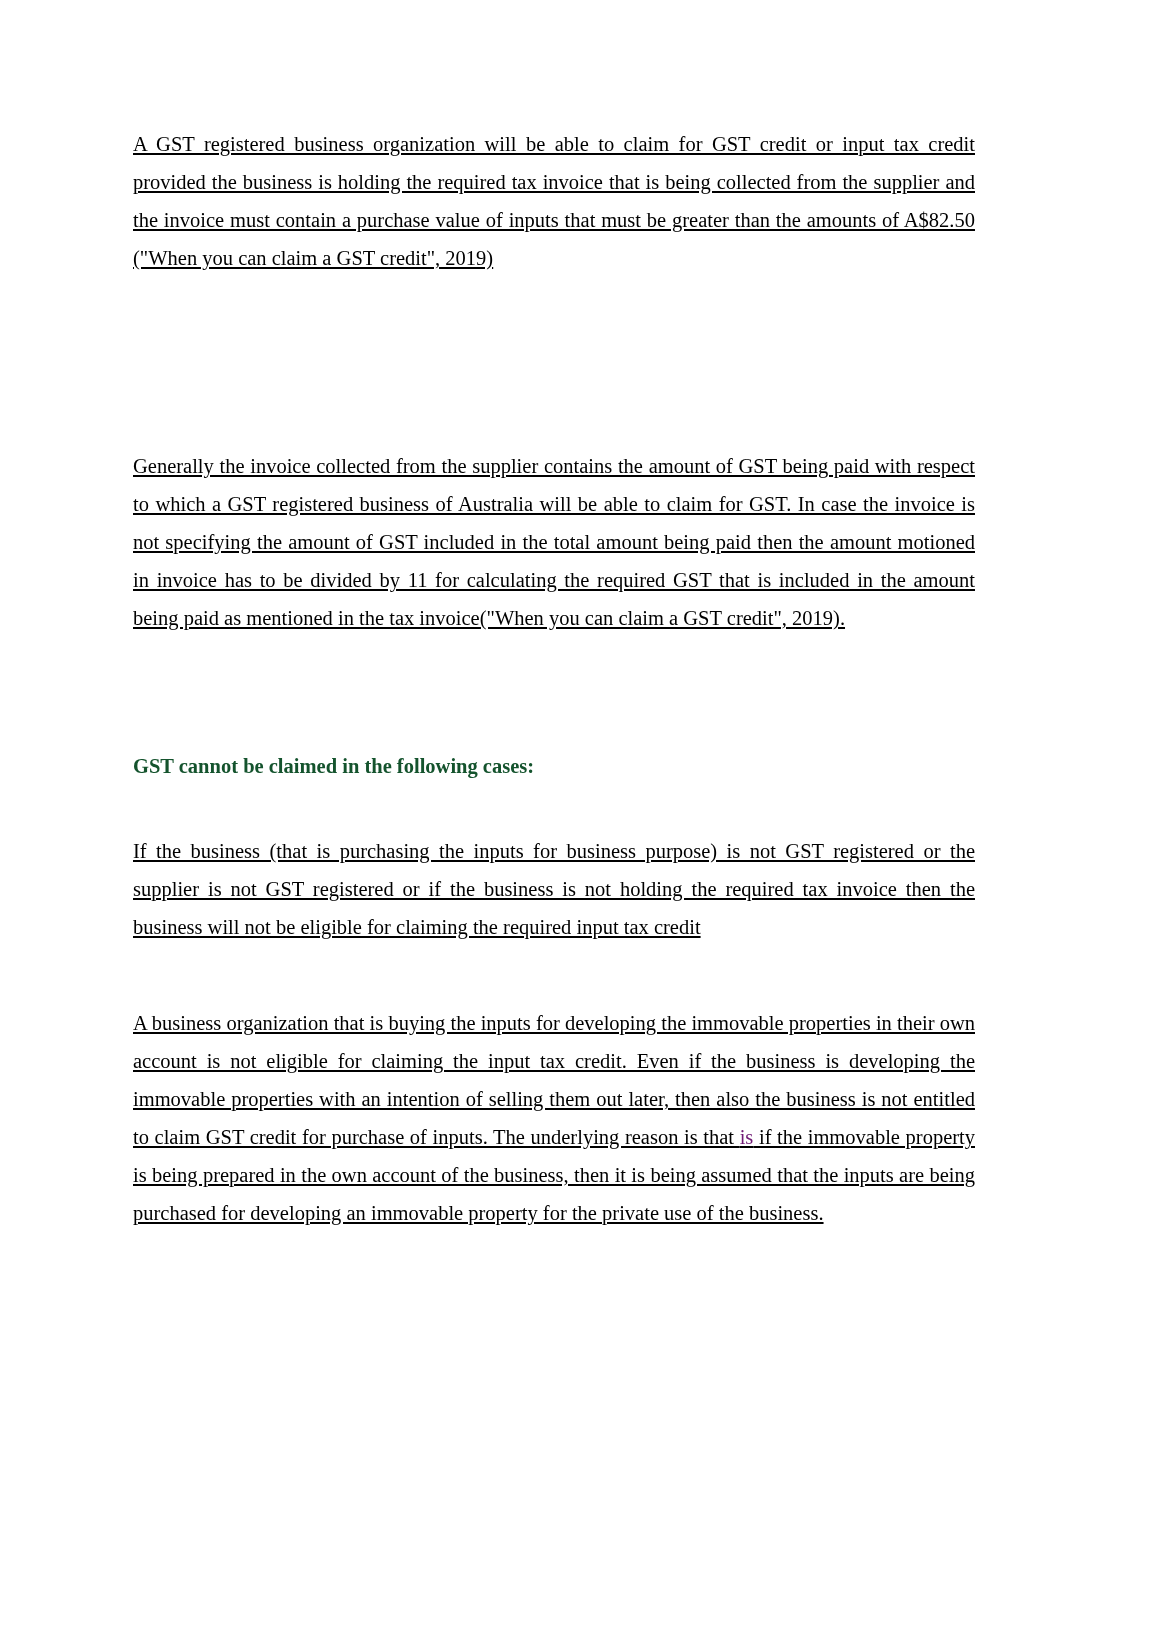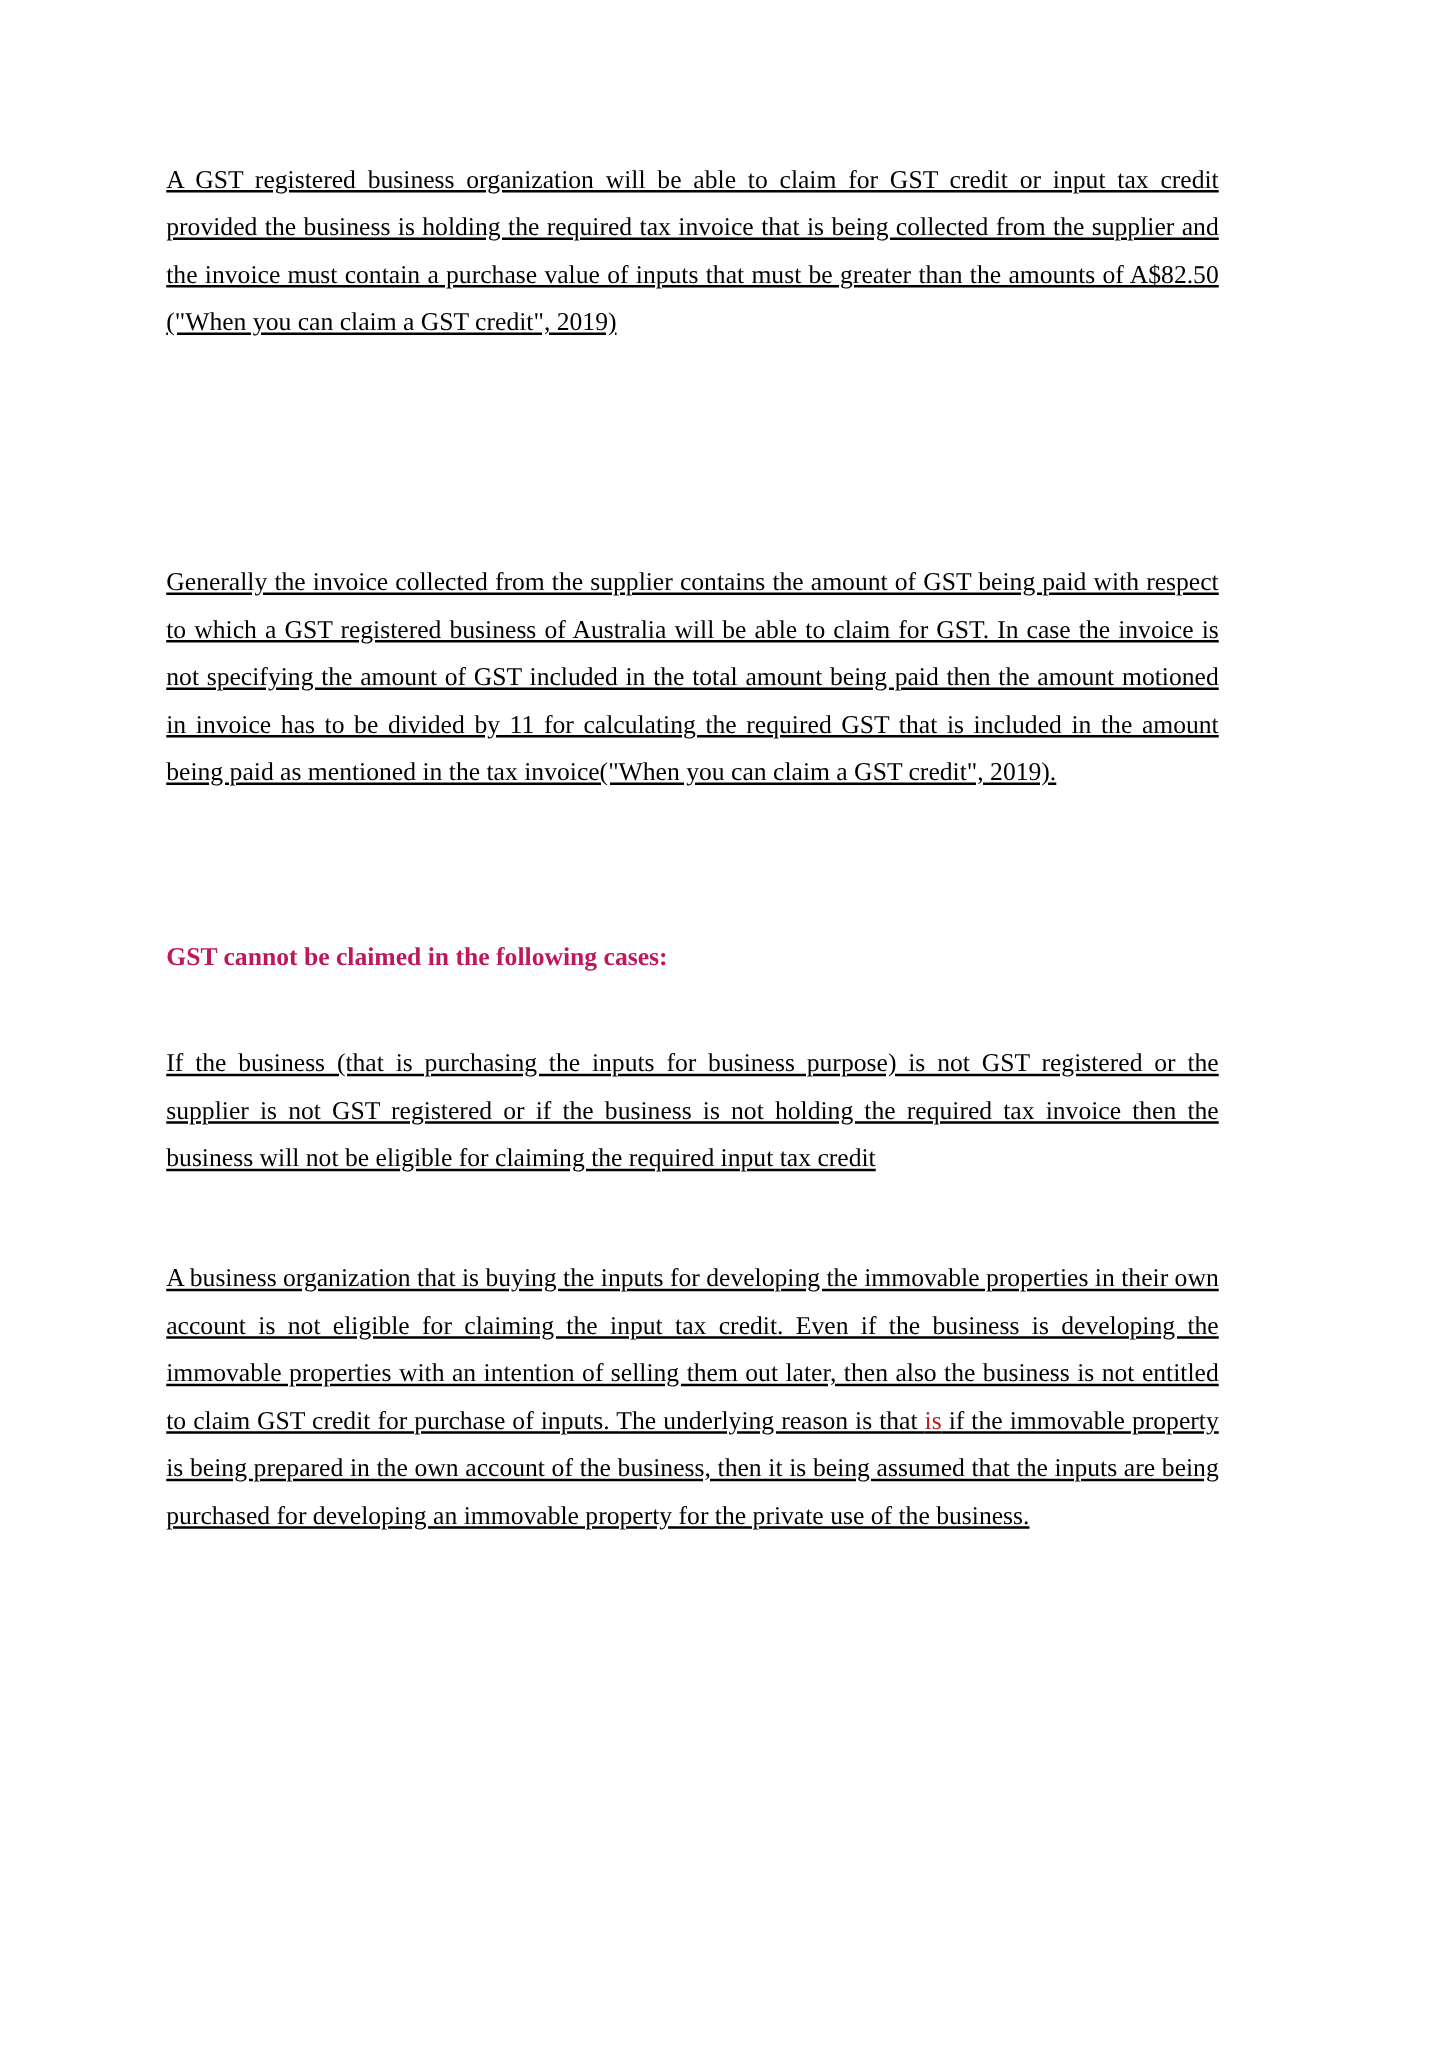--- a/index.html
+++ b/index.html
@@ -42,24 +42,24 @@
   .spacer-b { height: 170px; }
   .spacer-c { height: 110px; }
   .spacer-d { height: 47px; }
   .spacer-e { height: 58px; }
   .heading {
     font-size: 20.5px;
     line-height: 38px;
     font-weight: bold;
     margin: 0;
     text-align: left;
-    color: #be185d;
+    color: #14532d;
   }
   .red {
-    color: #b91c1c;
+    color: #701a75;
   }
 </style>
 </head>
 <body>
 
 <div class="page">
   <div class="content">
 
     <div class="spacer-a"></div>
 

